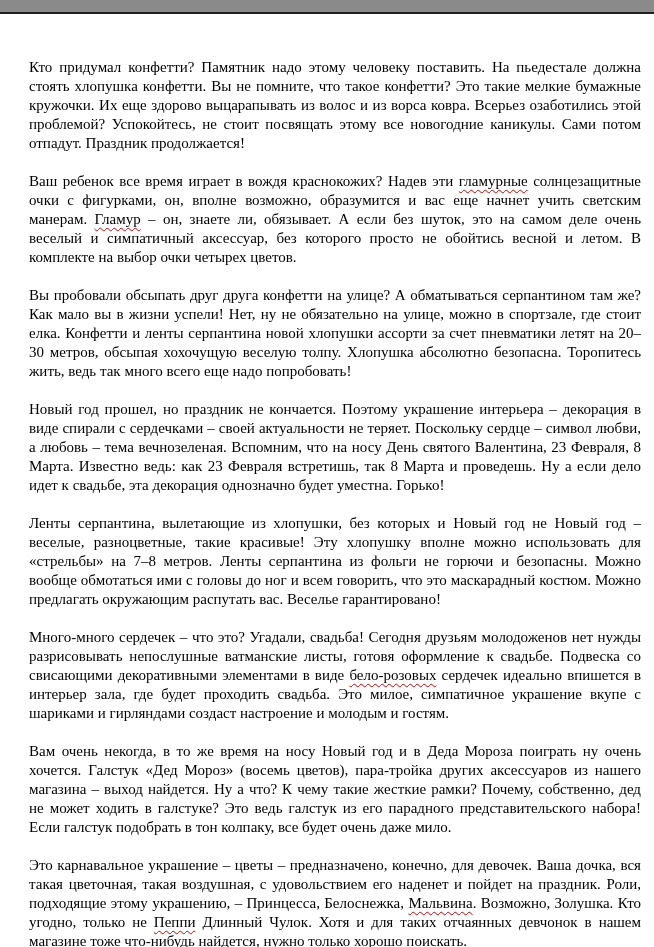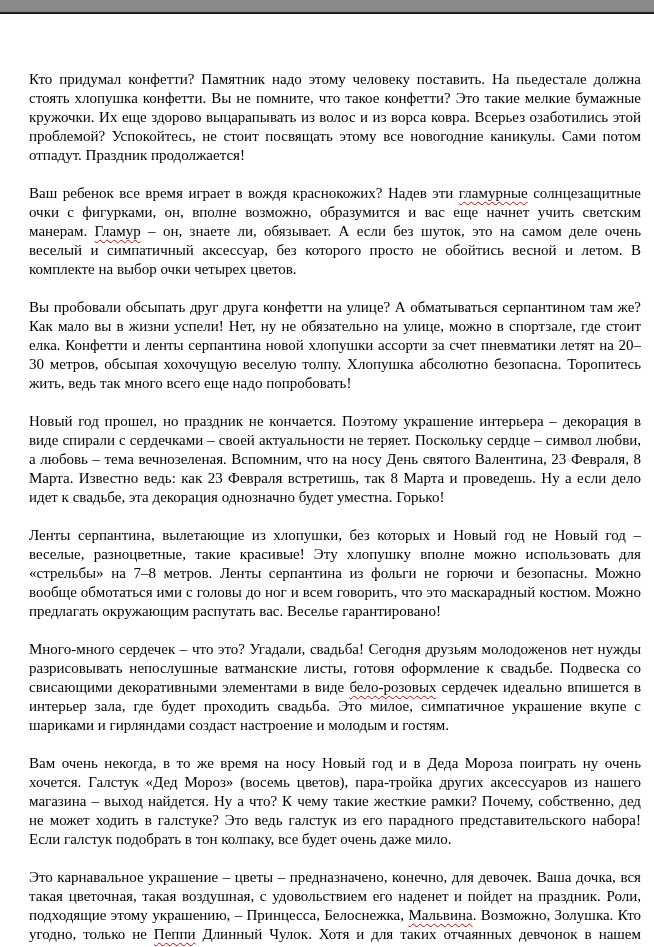--- a/index.html
+++ b/index.html
@@ -19,21 +19,21 @@
   }
   .page {
     padding: 40px 13px 10px 29px;
     font-family: "Liberation Serif", "DejaVu Serif", serif;
     font-size: 15px;
     line-height: 19px;
     color: #000000;
     text-align: justify;
   }
   p.para {
-    margin: 16px 0 19px 0;
+    margin: 4px 0 19px 0;
     padding: 0;
     font-family: Liberation Serif, serif;
   }
   .misspelled {
     text-decoration-line: underline;
     text-decoration-style: wavy;
     text-decoration-color: var(--spell-color);
     text-decoration-thickness: 1px;
     text-underline-offset: 3px;
   }

